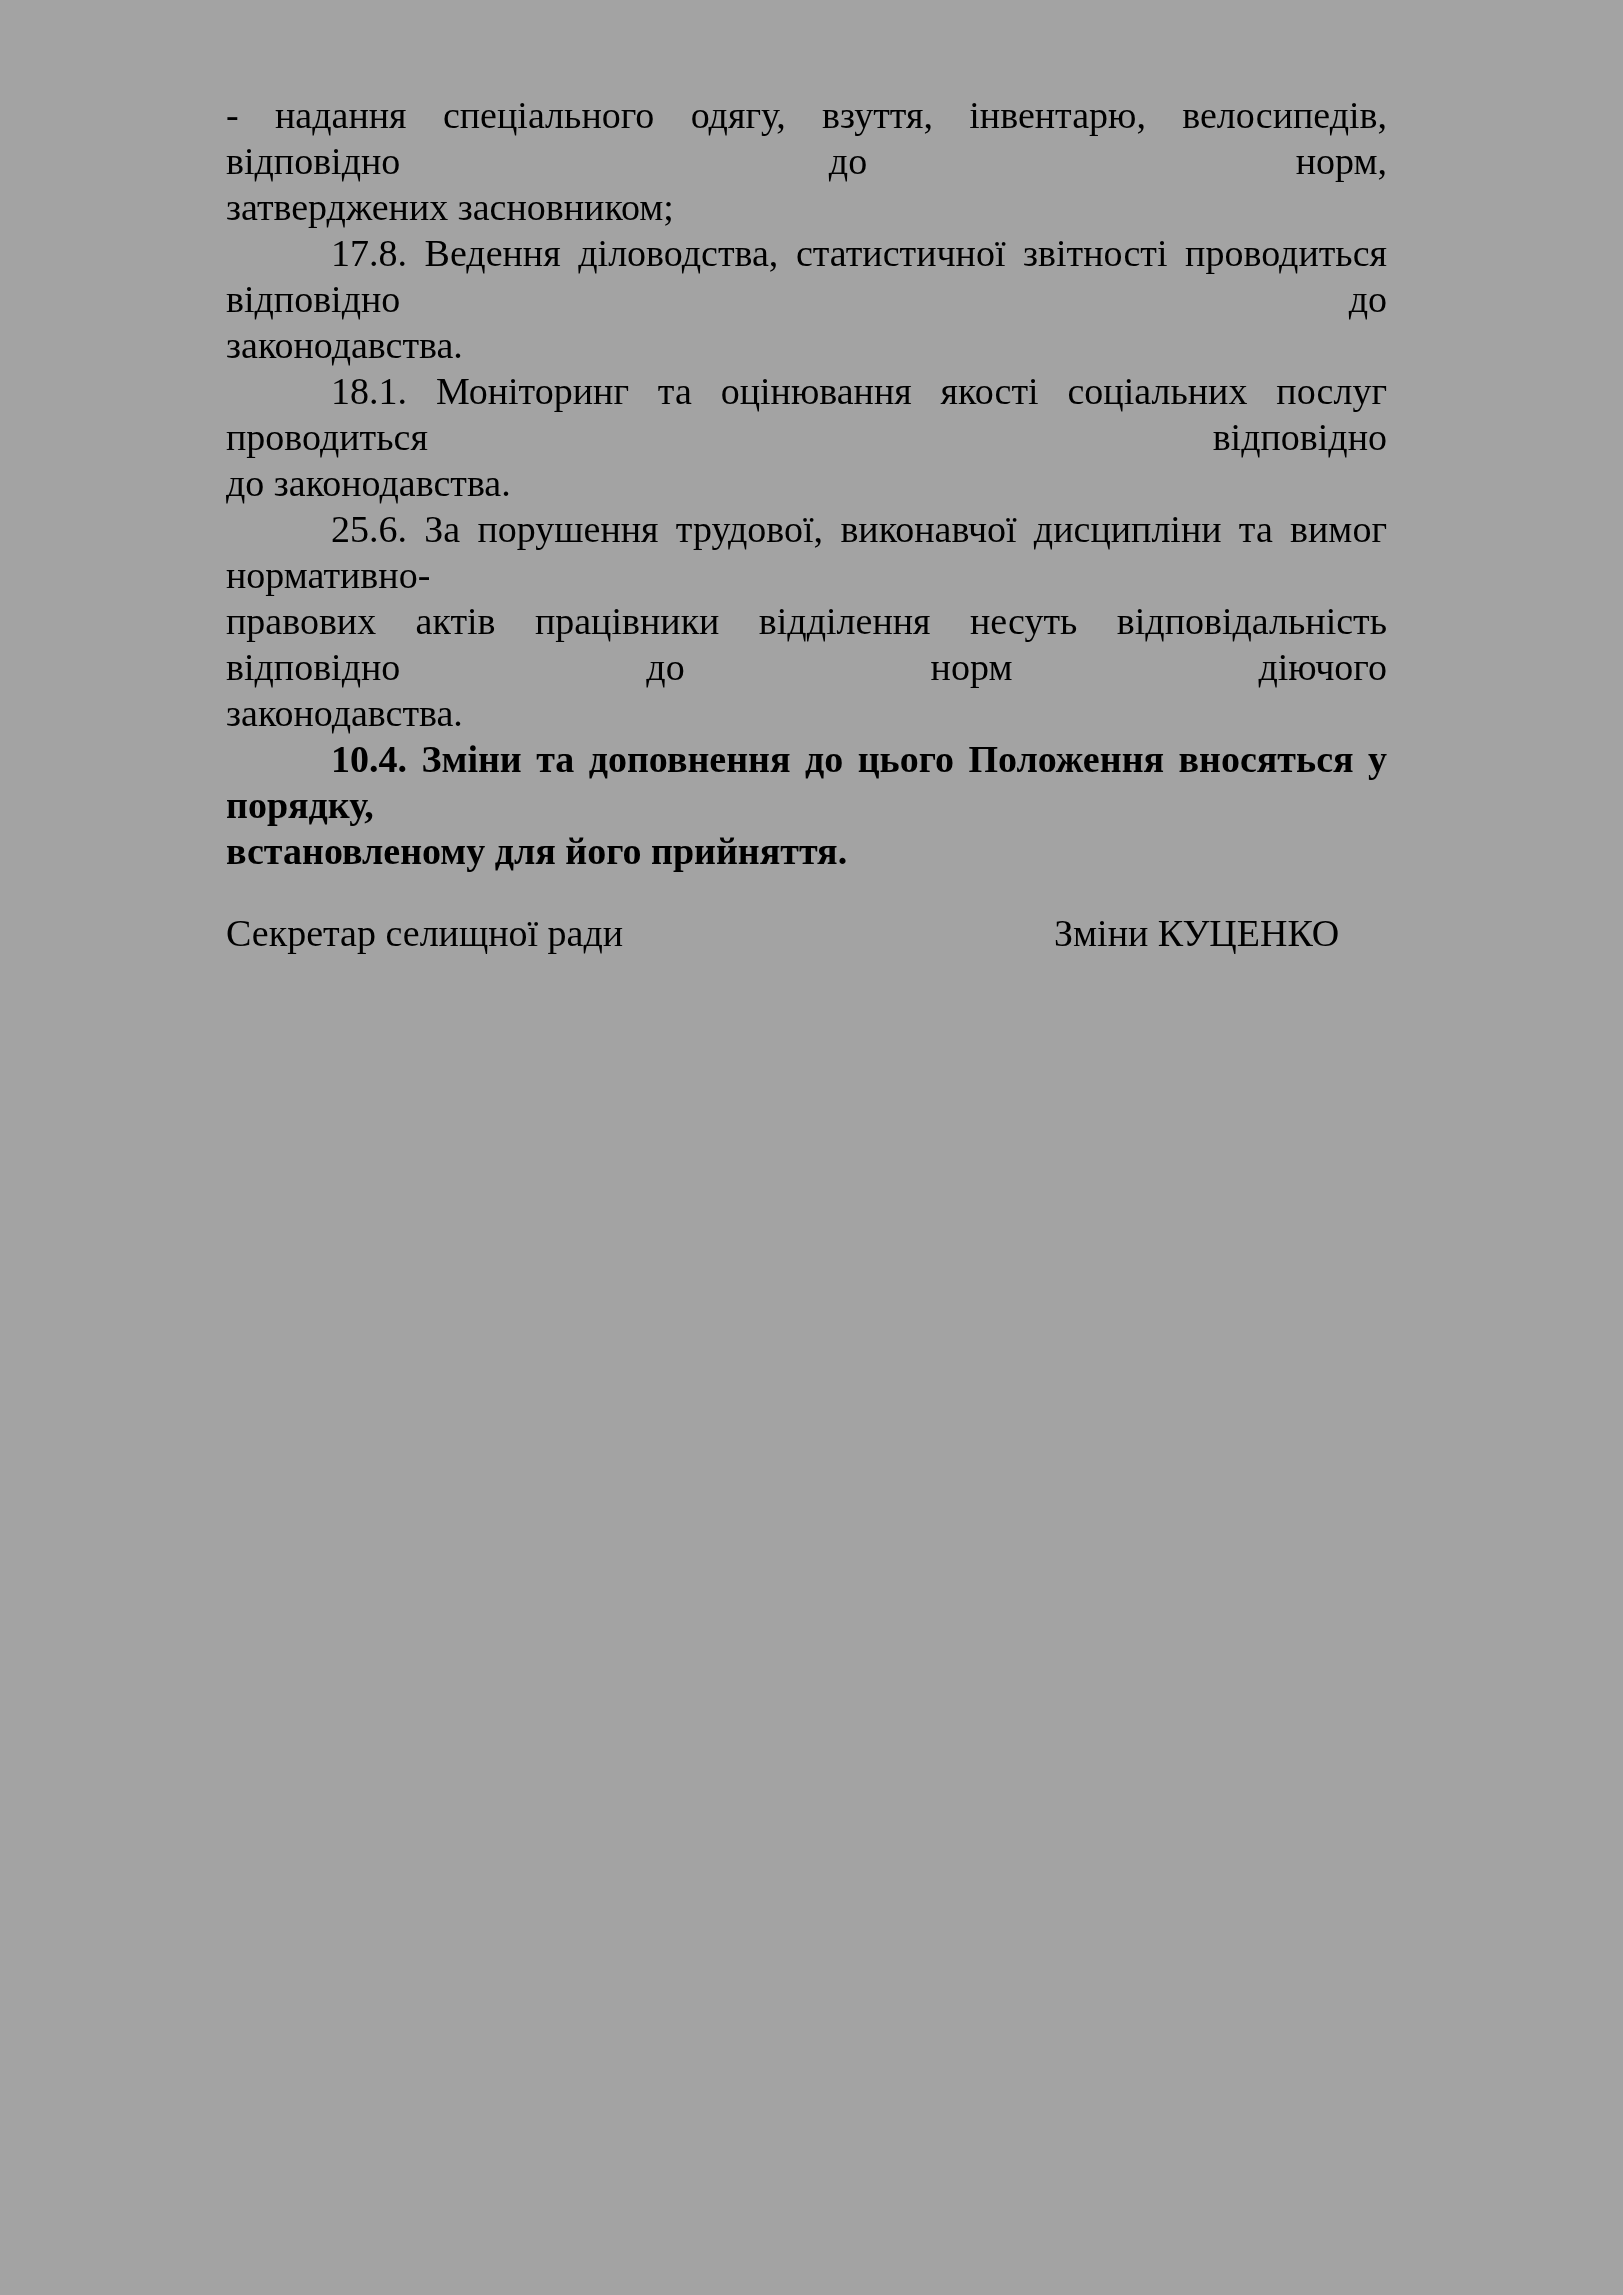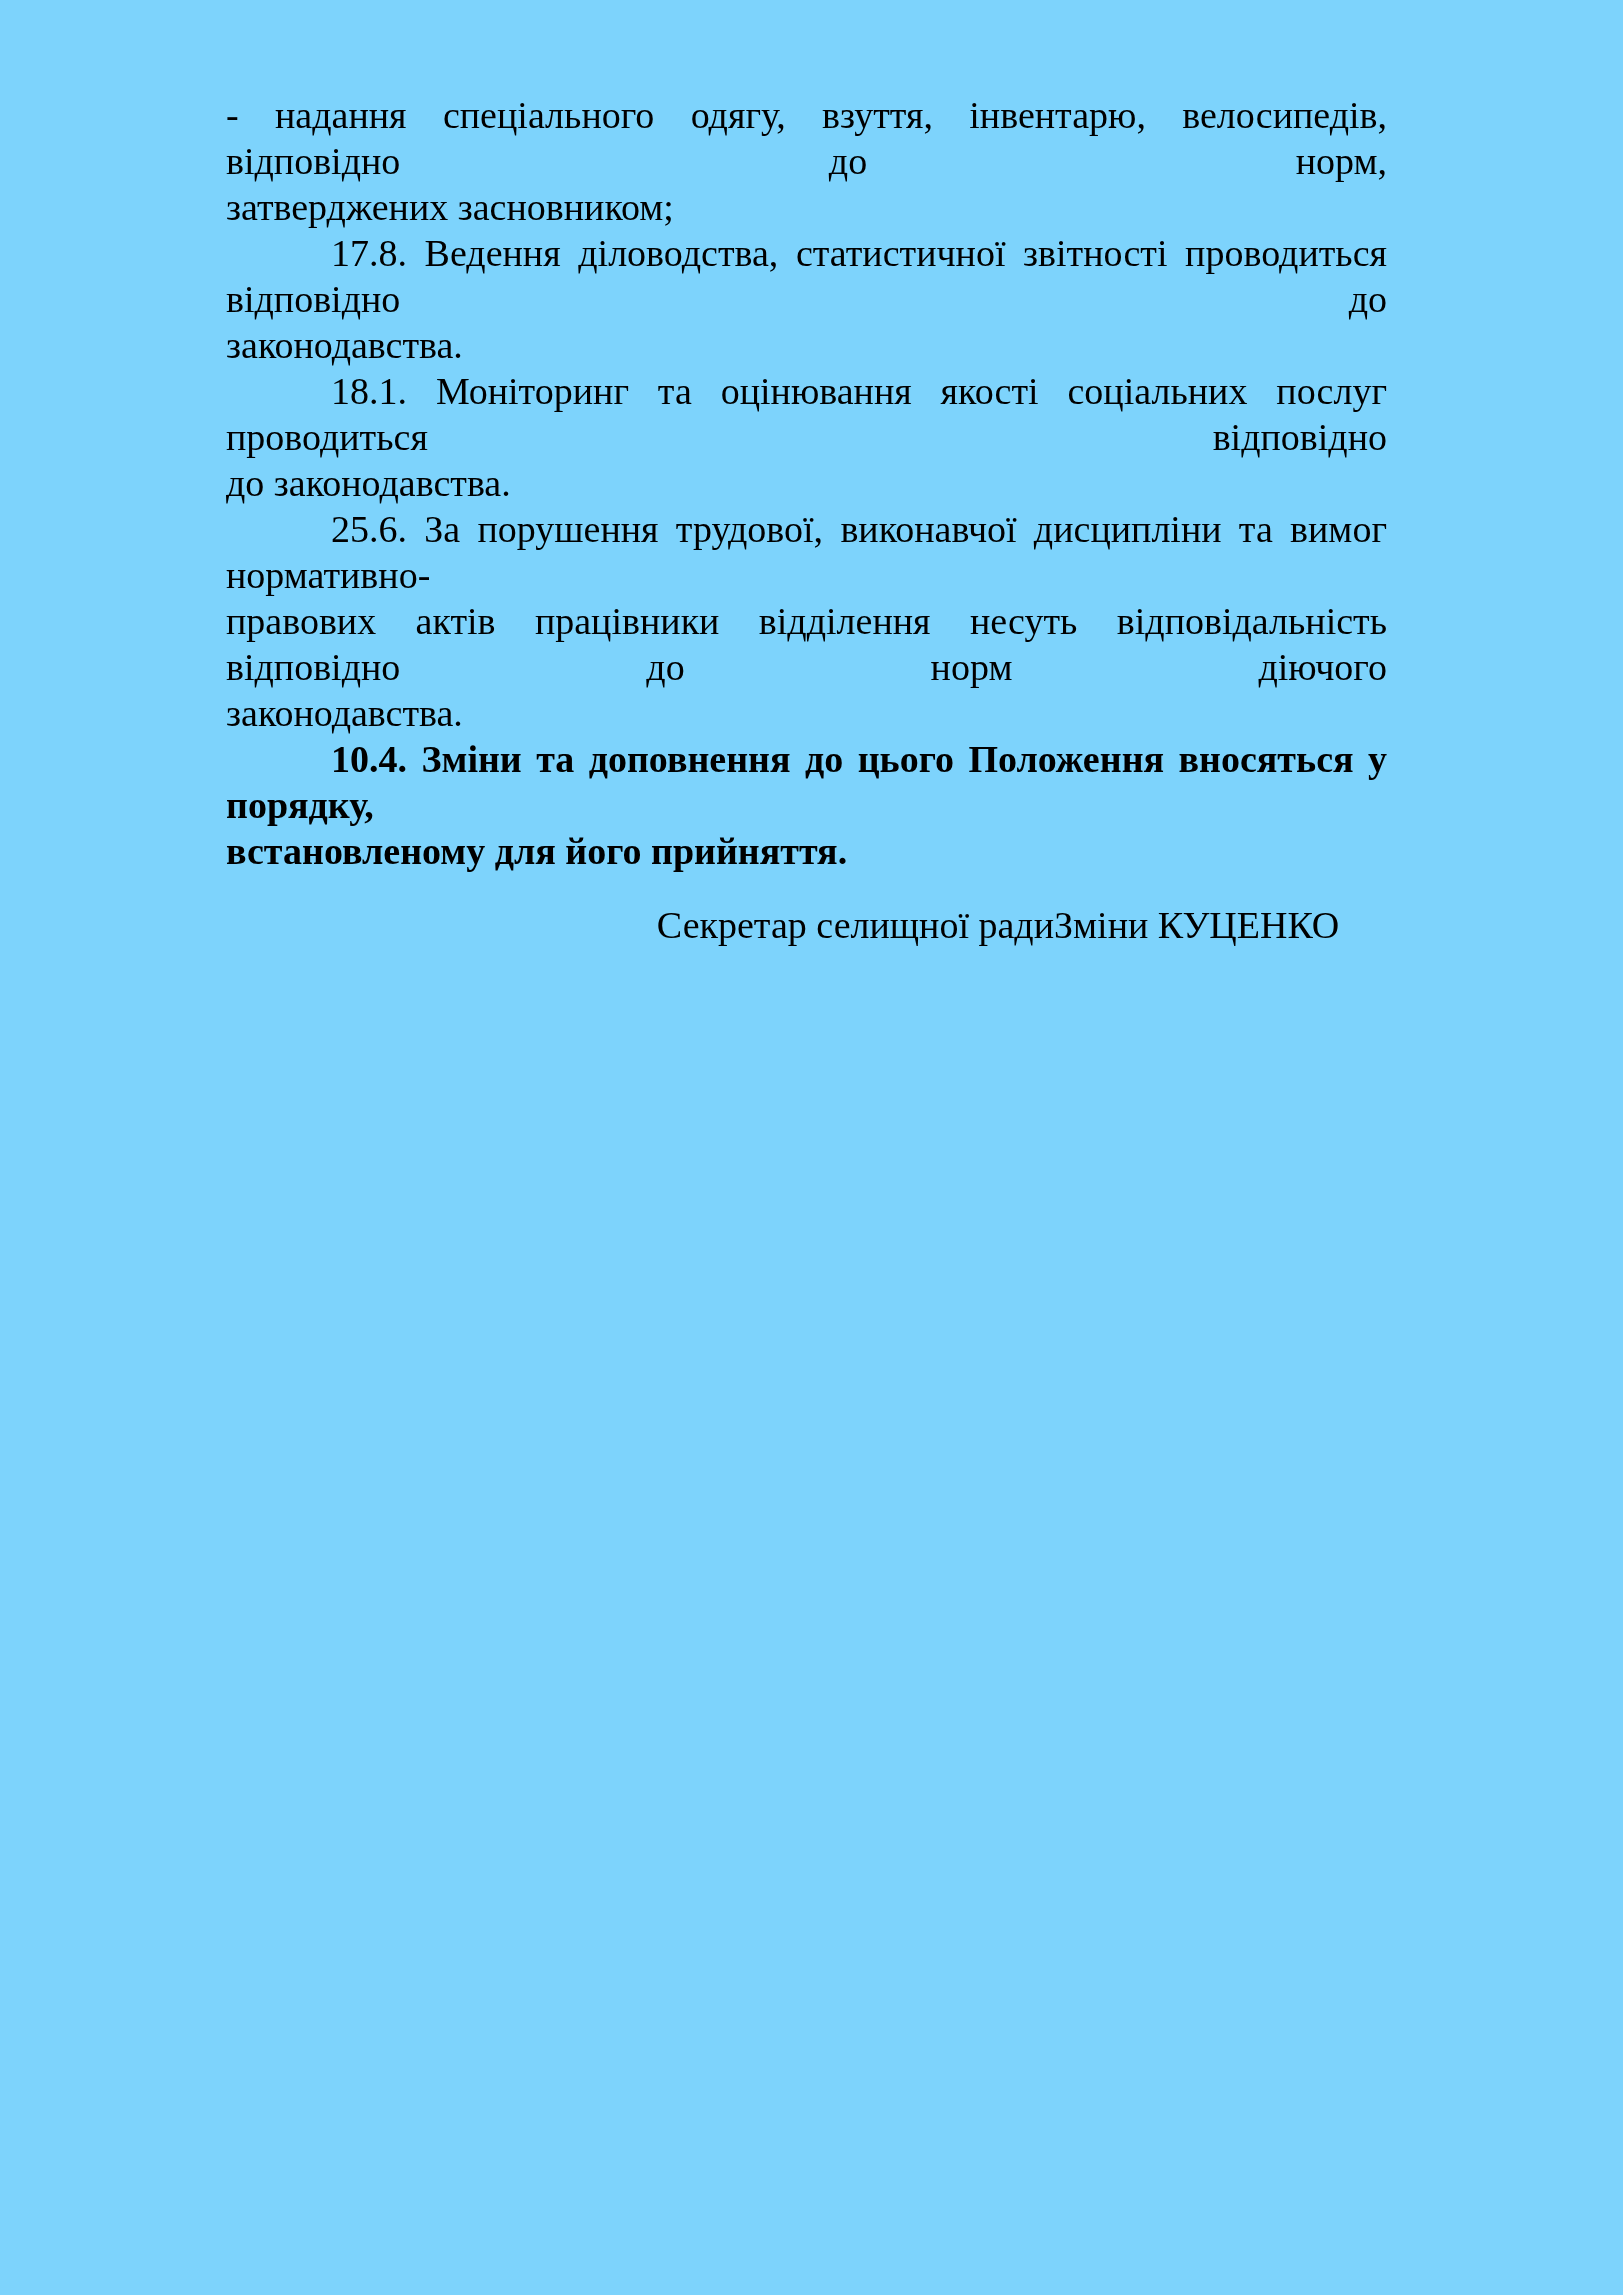--- a/index.html
+++ b/index.html
@@ -15,21 +15,21 @@
     color: #000000;
     font-size: 38px;
     line-height: 46px;
     overflow: hidden;
   }
   .page {
     position: absolute;
     top: 0; left: 0;
     width: 1623px;
     height: 2295px;
-    background: #7dd3fc;
+    background: #a3a3a3;
   }
   .doc {
     padding: 92px 236px 0 226px;
   }
   .para { margin: 0; }
   .para.bold { font-weight: bold; }
   .line {
     white-space: normal;
   }
   
@@ -37,23 +37,22 @@
     text-align: justify;
     -moz-text-align-last: justify;
     text-align-last: justify;
   }
   
   .line.ind {
     text-indent: 105px;
   }
   .signature-row {
     display: flex;
-    margin-top: 28px;
+    margin-top: 36px;
     padding: 0 236px 0 226px;
-    text-align: right;
   }
   .signature-left {
     width: 828px;
     flex: 0 0 auto;
   }
   .signature-right {
     flex: 0 0 auto;
   }
 </style>
 </head>

